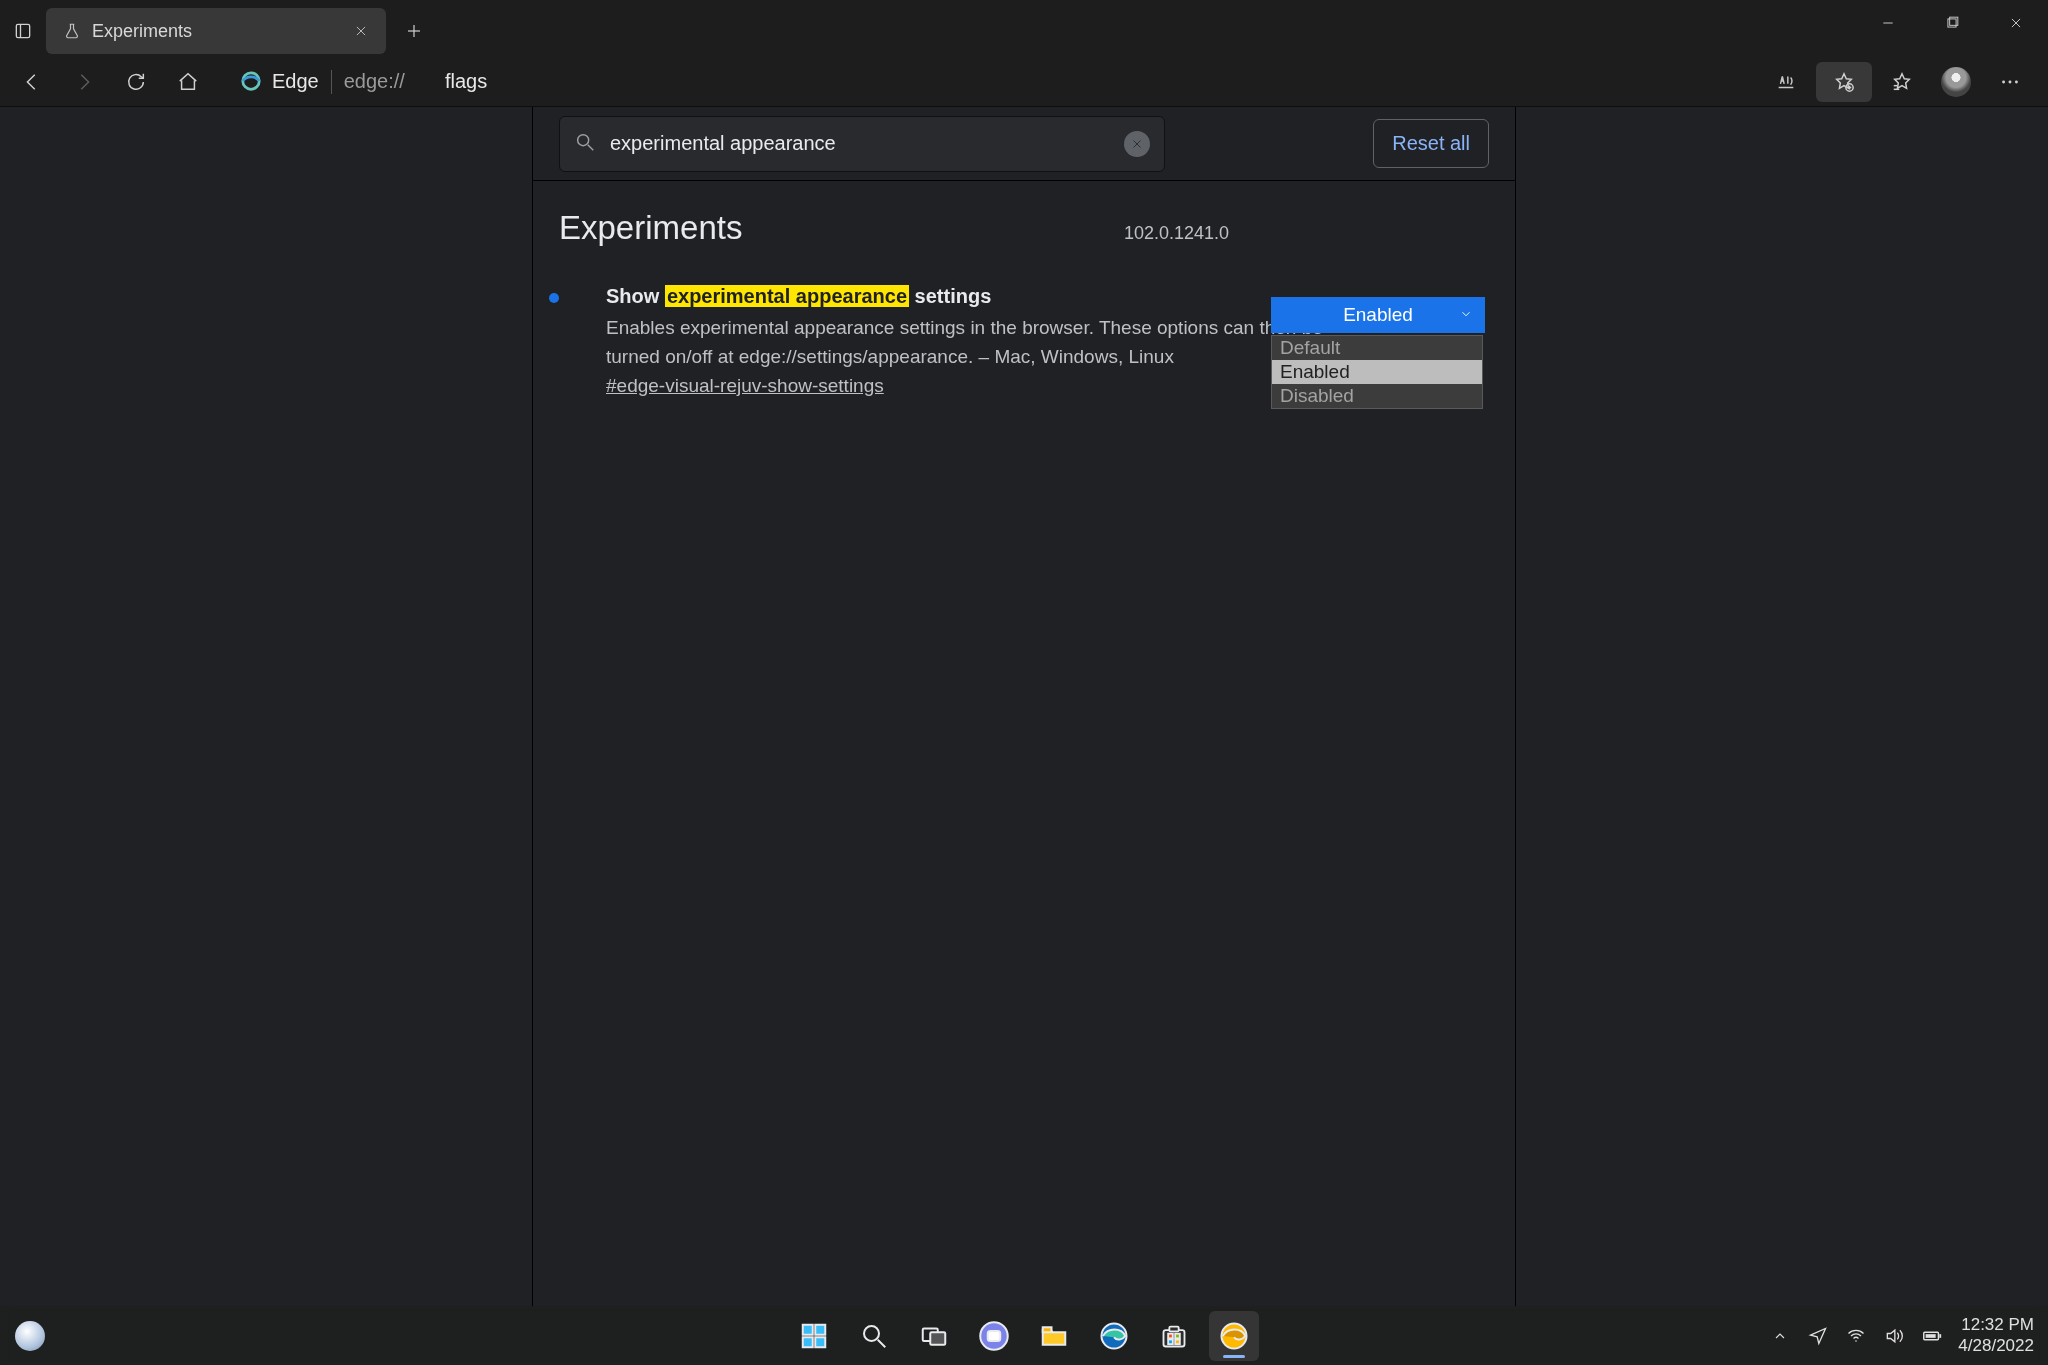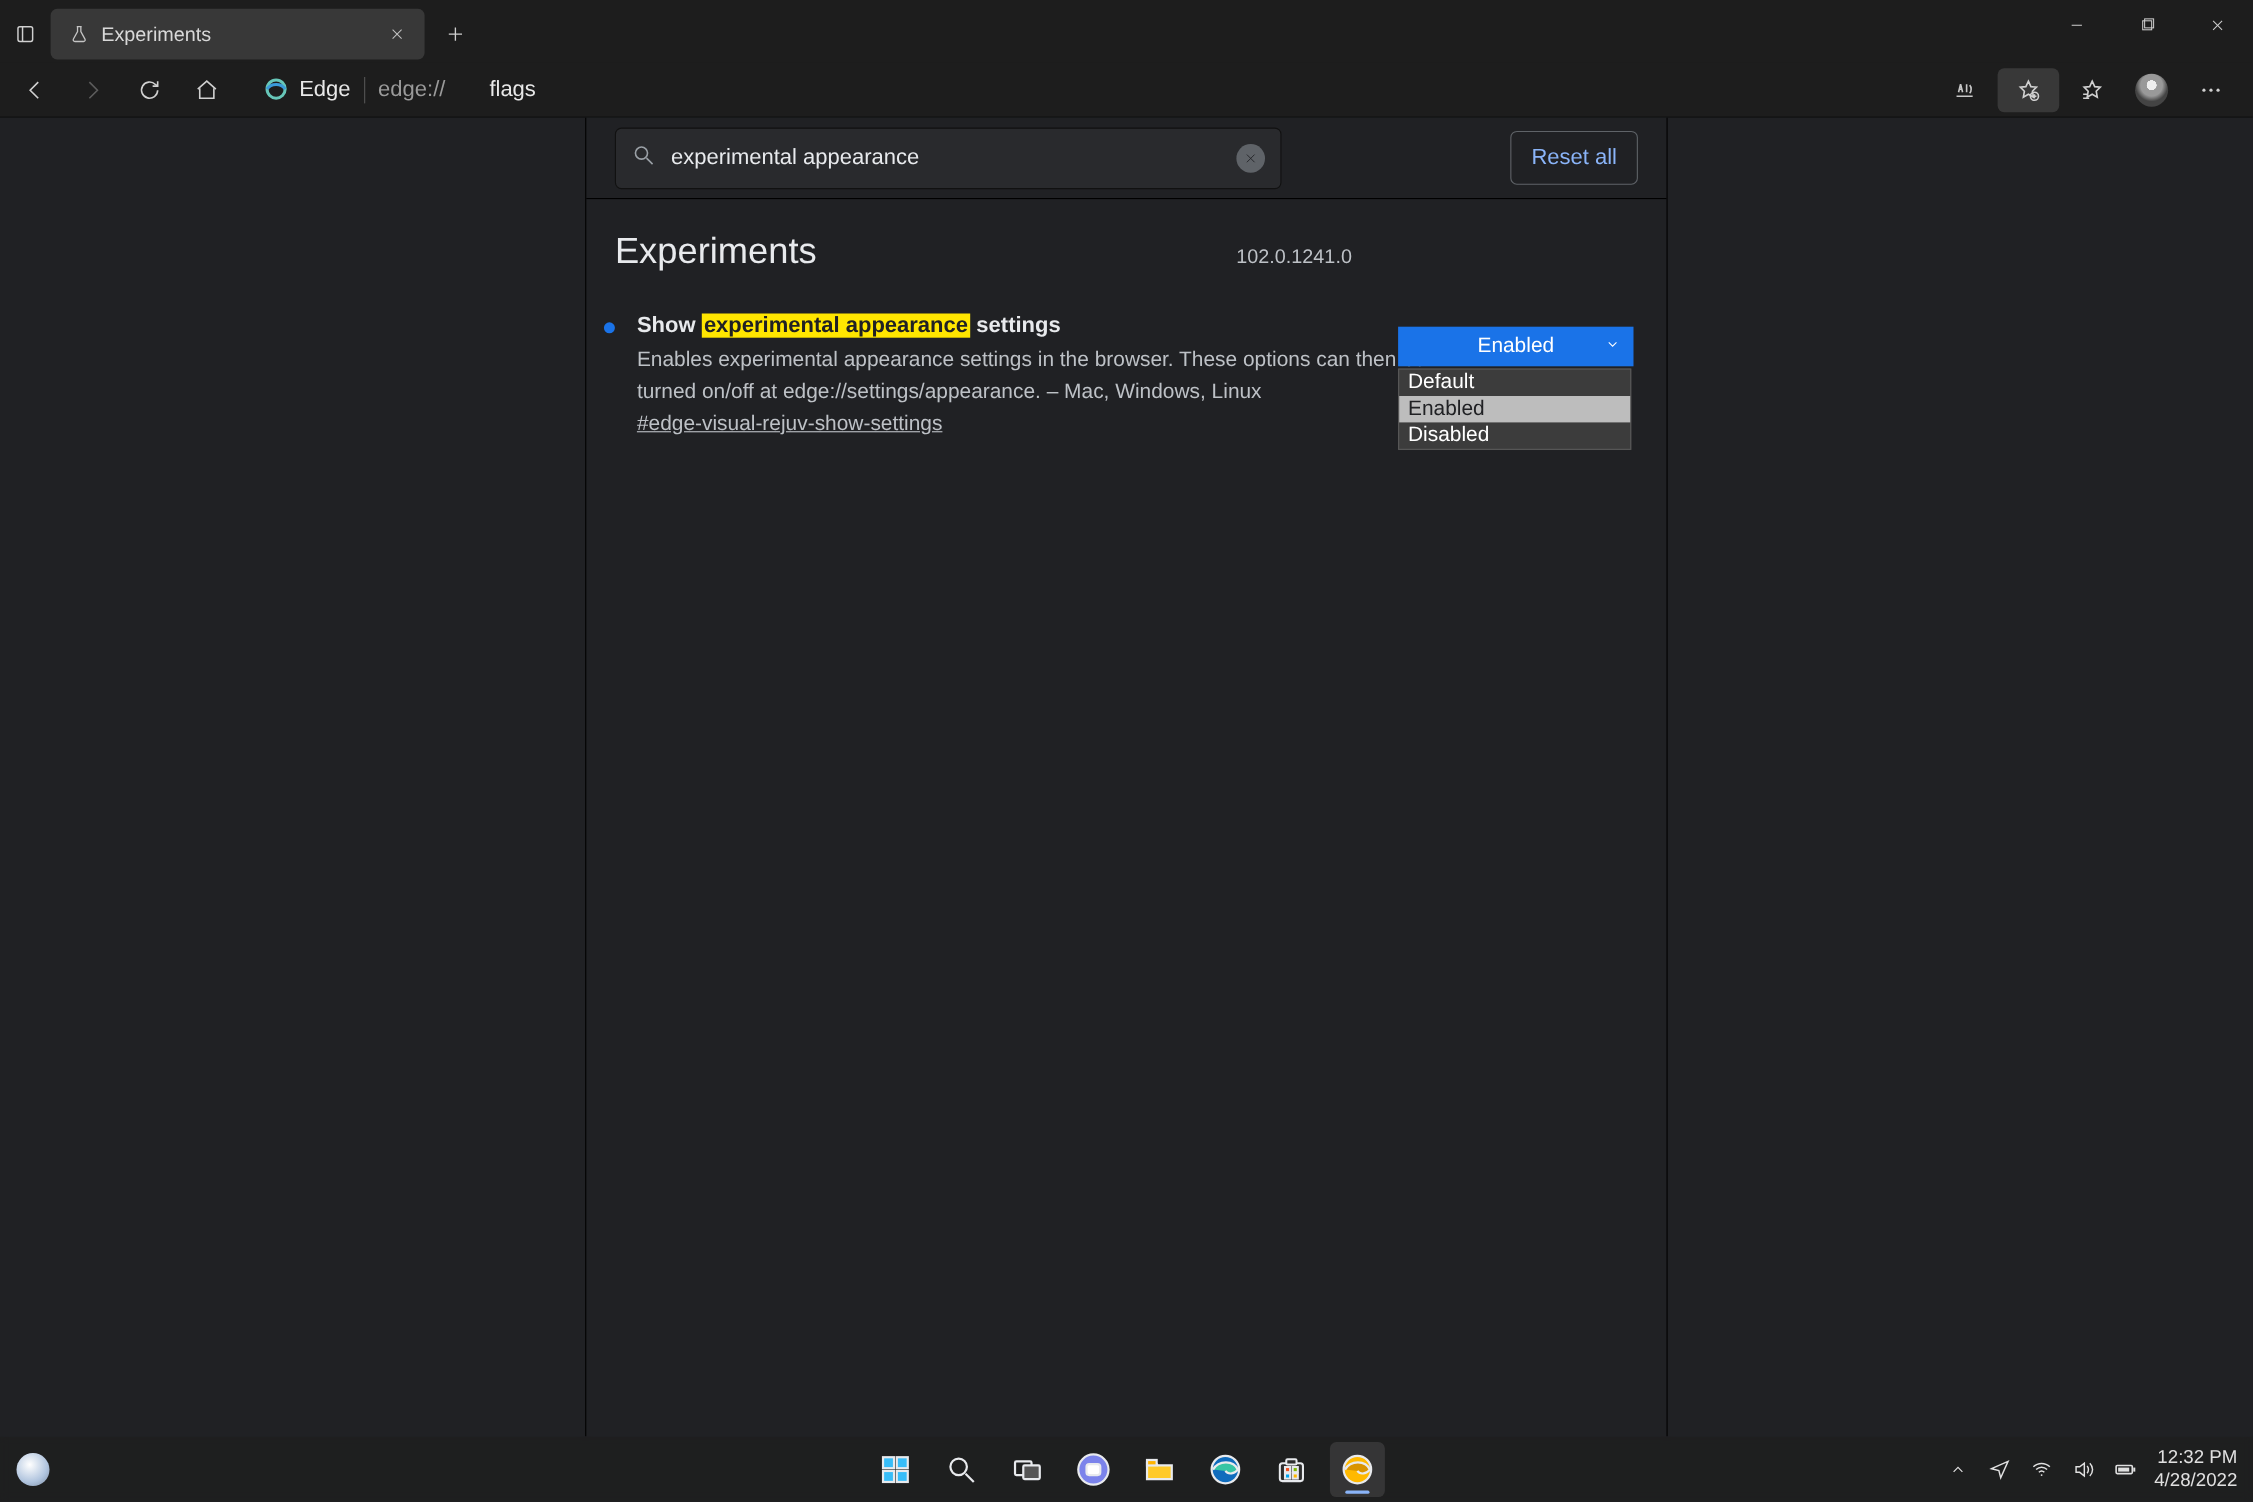--- a/index.html
+++ b/index.html
@@ -50,32 +50,32 @@
 .head-ver { margin-left: auto; margin-right: 260px; color: #bdc1c6; font-size: 18px; }
 
 
 .tabs { display: flex; margin: 28px 26px 0 26px; border-bottom: 1px solid #3c4043; }
 .tab-item { flex: 1; text-align: center; padding: 16px 0; font-size: 21px; color: #bdc1c6; cursor: pointer; }
 .tab-item.active { color: #8ab4f8; border-bottom: 3px solid #8ab4f8; }
 
 
 .flag-row { display: flex; padding: 38px 26px 0 16px; gap: 20px; position: relative; }
 .flag-dot { width: 10px; height: 10px; border-radius: 50%; background: #1a73e8; margin-top: 8px; flex-shrink: 0; }
-.flag-text { flex: 1; max-width: 760px; }
+.flag-text { flex: 1; max-width: 760px; margin-left: 27px; }
 .flag-title { font-size: 20px; font-weight: 600; color: #e8eaed; }
 .flag-title .hl { background: #ffe600; color: #202124; padding: 0 2px; }
 .flag-desc { font-size: 19px; color: #bdc1c6; margin-top: 6px; line-height: 1.5; }
 .flag-anchor { font-size: 19px; color: #bdc1c6; text-decoration: underline; margin-top: 4px; display: inline-block; }
 
 
 .dd-wrap { position: absolute; right: 30px; top: 50px; width: 214px; }
 .dd-button { width: 214px; height: 36px; background: #1a73e8; color: #fff; display: flex; align-items: center; justify-content: center; font-size: 19px; position: relative; border: none; }
 .dd-button .chev { position: absolute; right: 12px; }
 .dd-list { width: 212px; background: #3c3c3c; border: 1px solid #5a5a5a; margin-top: 2px; }
-.dd-opt { padding: 1px 8px; font-size: 19px; color: #ffffff; cursor: pointer; }
+.dd-opt { padding: 1px 8px; font-size: 19px; color: #a3a3a3; cursor: pointer; }
 .dd-opt.sel { background: #bdbdbd; color: #202124; }
 
 
 .taskbar { position: absolute; bottom: 0; left: 0; right: 0; height: 59px; background: rgba(30,30,30,0.85); backdrop-filter: blur(4px); display: flex; align-items: center; }
 .tb-left { width: 60px; display: flex; align-items: center; justify-content: center; }
 .weather-dot { width: 30px; height: 30px; border-radius: 50%; background: radial-gradient(circle at 40% 35%, #fff, #b0c4de 60%, #7a8aa0); }
 .tb-center { position: absolute; left: 50%; transform: translateX(-50%); display: flex; gap: 10px; }
 .tb-icon { width: 50px; height: 50px; display: flex; align-items: center; justify-content: center; border-radius: 6px; position: relative; }
 .tb-icon.active { background: rgba(255,255,255,0.10); }
 .tb-icon.active::after { content: ""; position: absolute; bottom: 3px; width: 22px; height: 3px; background: #b0b0b0; border-radius: 2px; }

